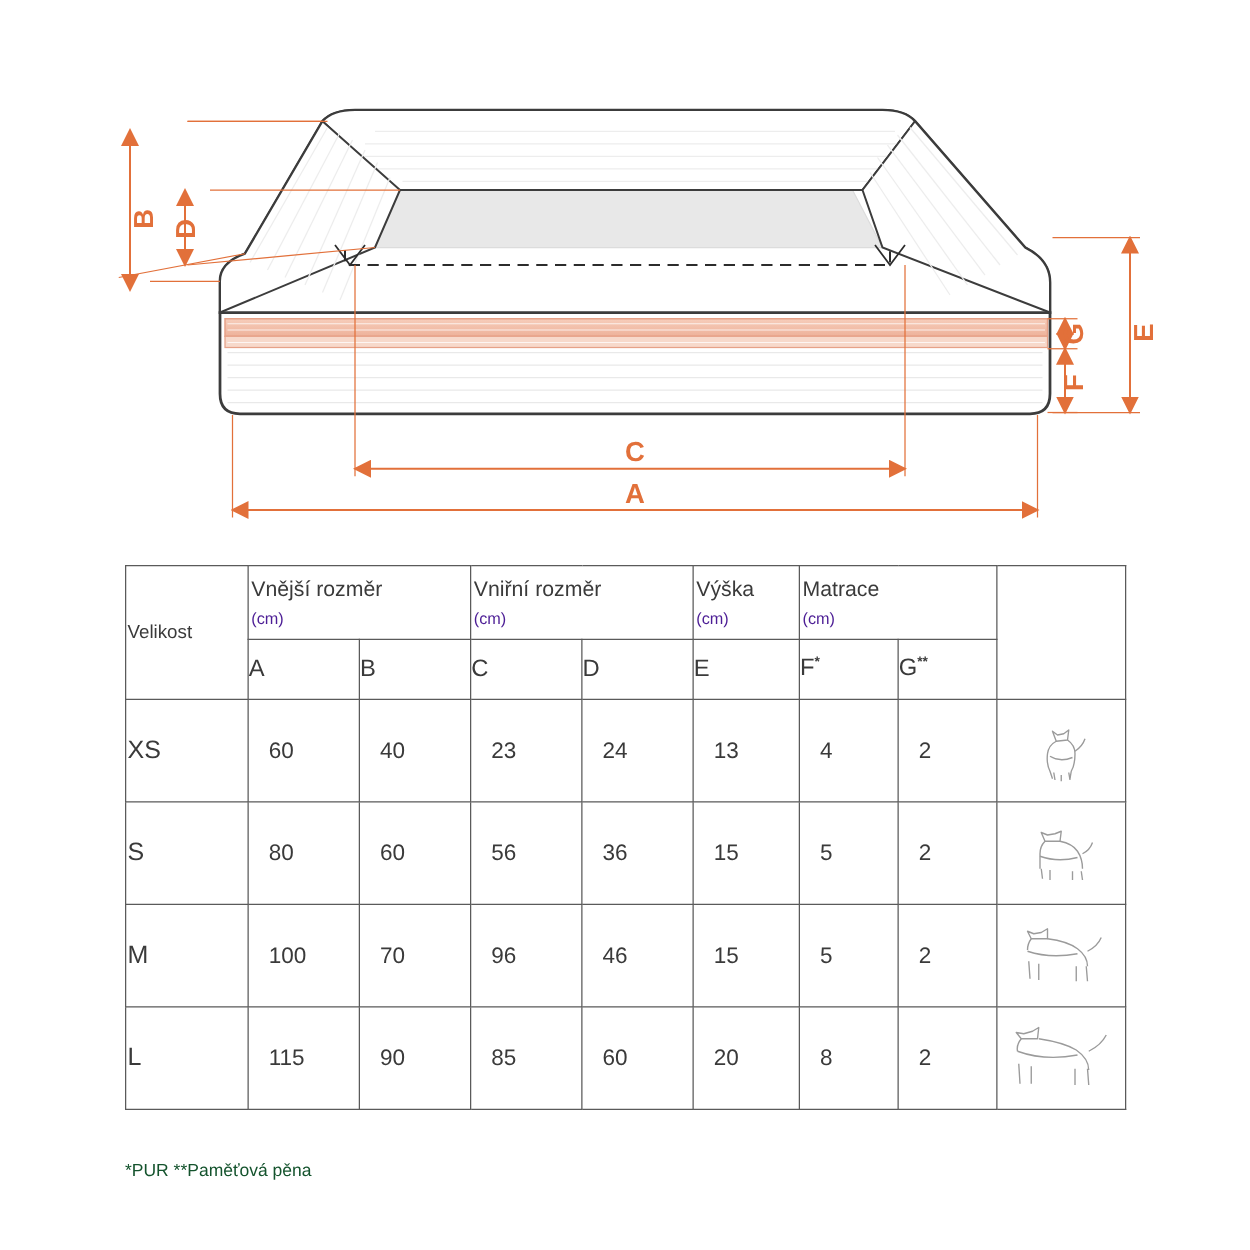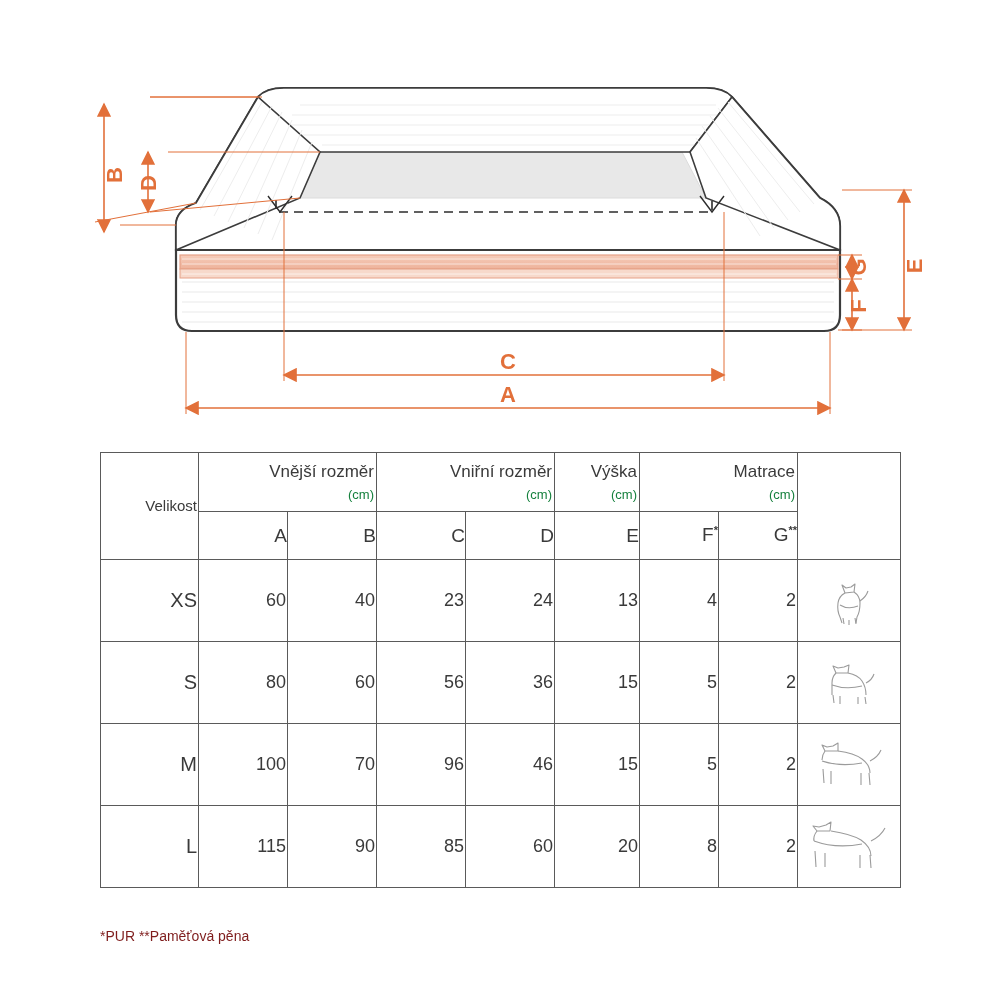--- a/index.html
+++ b/index.html
@@ -40,33 +40,33 @@
     top: 452px;
     width: 800px;
   }
   table.sizes {
     border-collapse: collapse;
     width: 800px;
     table-layout: fixed;
   }
   table.sizes td, table.sizes th {
     border: 1px solid #5a5a5a;
-    text-align: right;
+    text-align: left;
     vertical-align: middle;
     font-weight: normal;
     color: #3a3a3a;
   }
   .hdr-group {
     font-size: 17px;
     line-height: 1.35;
     padding: 8px 2px;
   }
   .hdr-group .unit {
     font-size: 13px;
-    color: #15803d;
+    color: #4c1d95;
     display: block;
     margin-top: 2px;
   }
   .velikost-cell {
     font-size: 15px;
     font-weight: bold;
     color: #2f2f2f;
     margin-top: 40px;
   }
   .letter {
@@ -97,21 +97,21 @@
   }
   .dog-cell svg {
     display: block;
     margin: 0 auto;
   }
   .footnote {
     position: absolute;
     left: 100px;
     top: 928px;
     font-size: 14px;
-    color: #7f1d1d;
+    color: #14532d;
   }
 </style>
 </head>
 <body>
 
 <div class="page">
 
   <div class="diagram">
     <svg width="1000" height="440" viewBox="0 0 1000 440" xmlns="http://www.w3.org/2000/svg">
       <defs>

